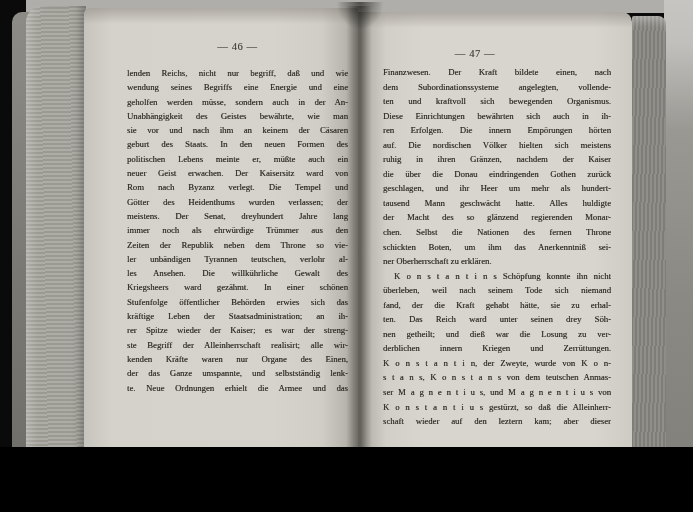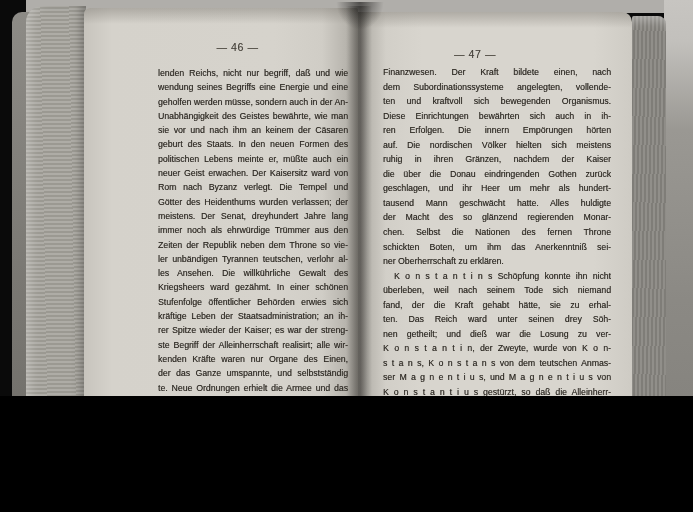--- a/index.html
+++ b/index.html
@@ -1,19 +1,19 @@
 <!DOCTYPE html>
 <html><head>
 <meta charset="utf-8">
 <style>
   html,body{margin:0;padding:0;background:#000;}
   .stage{
-    position:relative;width:693px;height:396px;overflow:hidden;
+    position:relative;width:693px;height:447px;overflow:hidden;
     background:#0a0a0a;
-    font-family:Liberation Sans, sans-serif;
+    font-family:Liberation Serif, serif;
   }
   
   .backdrop-top{position:absolute;left:26px;top:0;width:667px;height:13px;background:#b0aeaa;}
   
   .cover-left{
     position:absolute;left:12px;top:12px;width:18px;height:482px;
     background:linear-gradient(180deg,#8d8b86 0%,#7a7873 55%,#6f6d68 100%);
     border-radius:10px 0 0 12px;
   }
   
@@ -63,21 +63,21 @@
     text-shadow:.3px .2px 0 rgba(60,55,48,.4);
   }
   .header-left{left:127px;top:41px;width:221px;text-align:center;}
   .header-right{left:384px;top:48px;width:182px;text-align:center;}
   .textblock{
     position:absolute;color:#2c2822;font-size:8.7px;
     text-shadow:.32px .22px 0 rgba(44,40,34,.55);
   }
   .textblock .line{text-align:justify;text-align-last:justify;overflow:hidden;}
   .textblock-left{left:127px;top:66px;width:221px;}
-  .textblock-left .line{height:14.3px;line-height:14.3px;margin-left:31px;}
+  .textblock-left .line{height:14.3px;line-height:14.3px;}
   .textblock-right{left:383px;top:65px;width:228px;}
   .textblock-right .line{height:14.55px;line-height:14.55px;}
   .textblock-right .line:nth-child(14){text-align-last:left;}
   .textblock-right .line:nth-child(15){text-indent:11px;}
   .mark{position:absolute;left:130px;top:459px;}
 </style>
 </head>
 <body>
 
 <div class="stage">
@@ -134,20 +134,21 @@
       <div class="line">tausend Mann geschwächt hatte. Alles huldigte</div>
       <div class="line">der Macht des so glänzend regierenden Monar-</div>
       <div class="line">chen. Selbst die Nationen des fernen Throne</div>
       <div class="line">schickten Boten, um ihm das Anerkenntniß sei-</div>
       <div class="line">ner Oberherrschaft zu erklären.</div>
       <div class="line">K o n s t a n t i n s Schöpfung konnte ihn nicht</div>
       <div class="line">überleben, weil nach seinem Tode sich niemand</div>
       <div class="line">fand, der die Kraft gehabt hätte, sie zu erhal-</div>
       <div class="line">ten. Das Reich ward unter seinen drey Söh-</div>
       <div class="line">nen getheilt; und dieß war die Losung zu ver-</div>
+      <div class="line">derblichen innern Kriegen und Zerrüttungen.</div>
       <div class="line">K o n s t a n t i n, der Zweyte, wurde von K o n-</div>
       <div class="line">s t a n s, K o n s t a n s von dem teutschen Anmas-</div>
       <div class="line">ser M a g n e n t i u s, und M a g n e n t i u s von</div>
       <div class="line">K o n s t a n t i u s gestürzt, so daß die Alleinherr-</div>
       <div class="line">schaft wieder auf den leztern kam; aber dieser</div>
     </div>
 
   <svg class="mark" width="26" height="22" viewBox="0 0 26 22">
     <path d="M2 8 C7 3.5 13 2.5 20 5.5 L12 18" fill="none" stroke="#85827b" stroke-width="2.4" stroke-linecap="round"></path>
   </svg>

